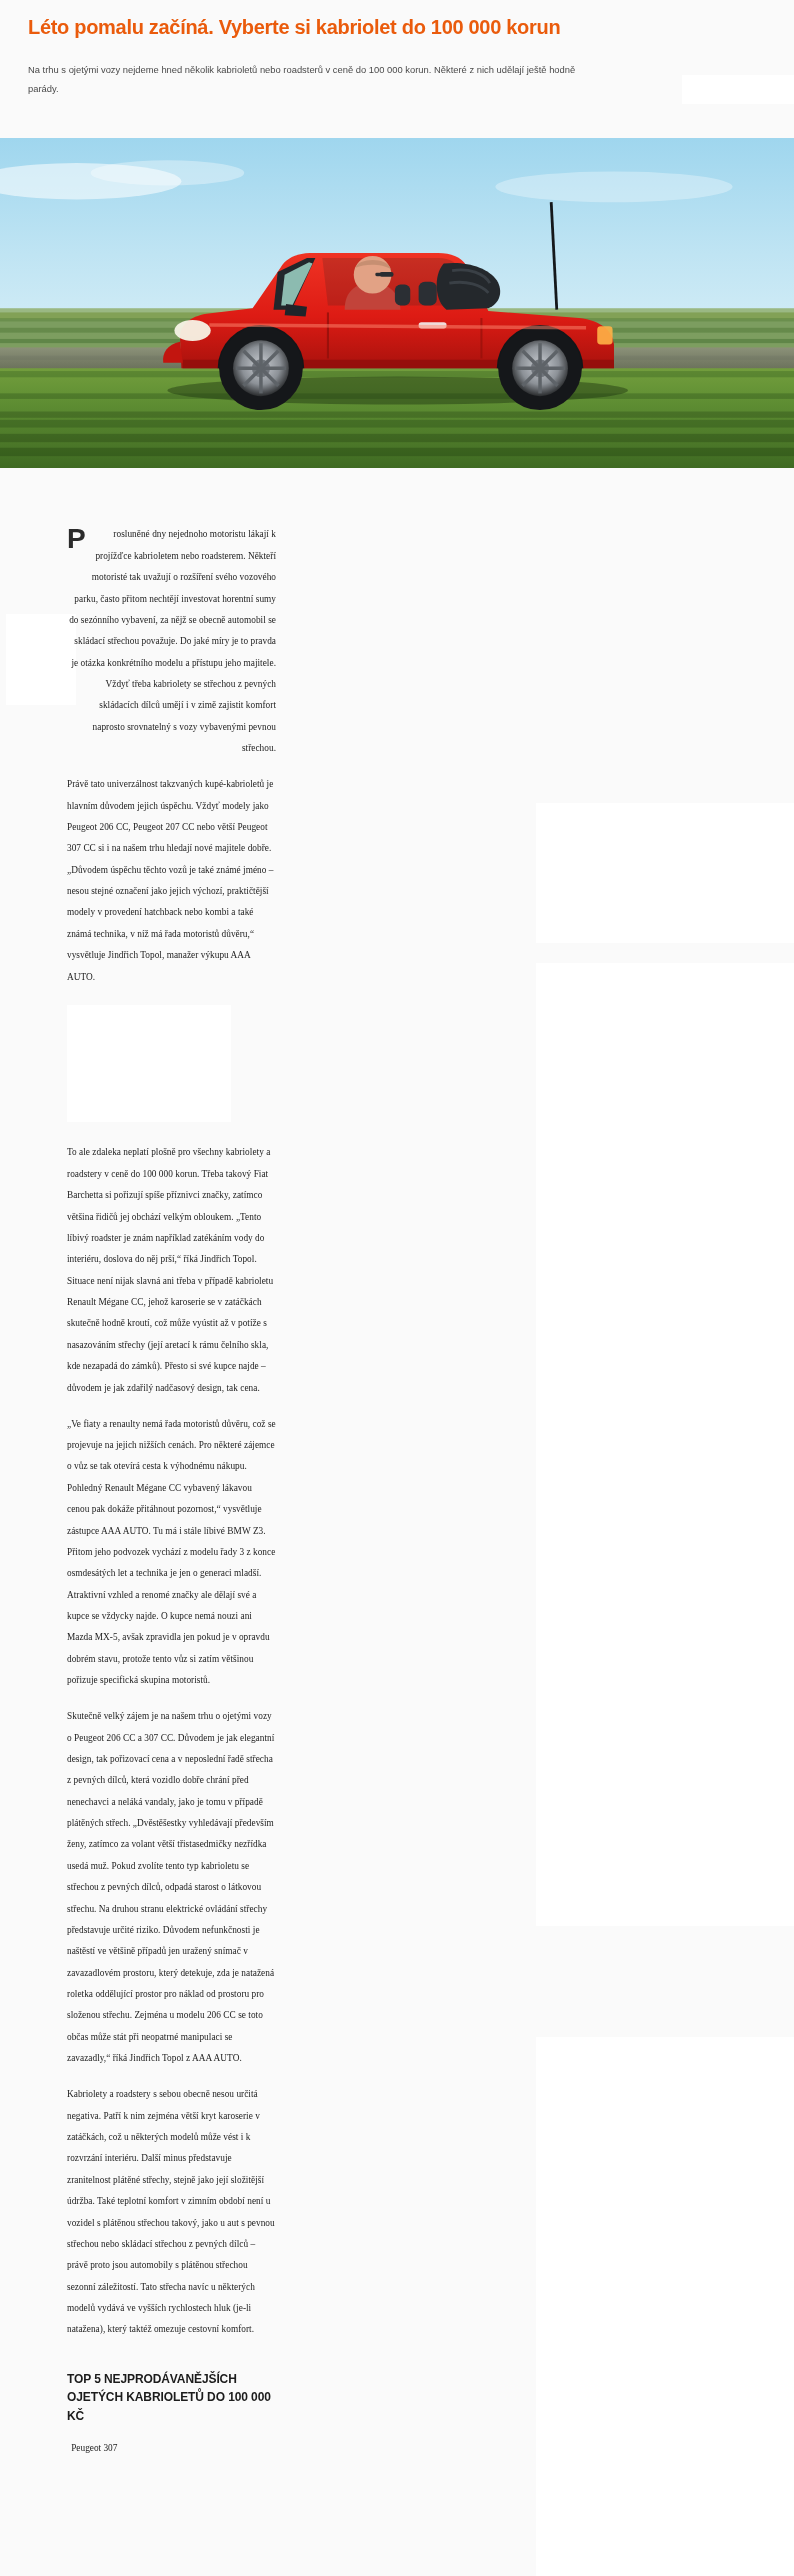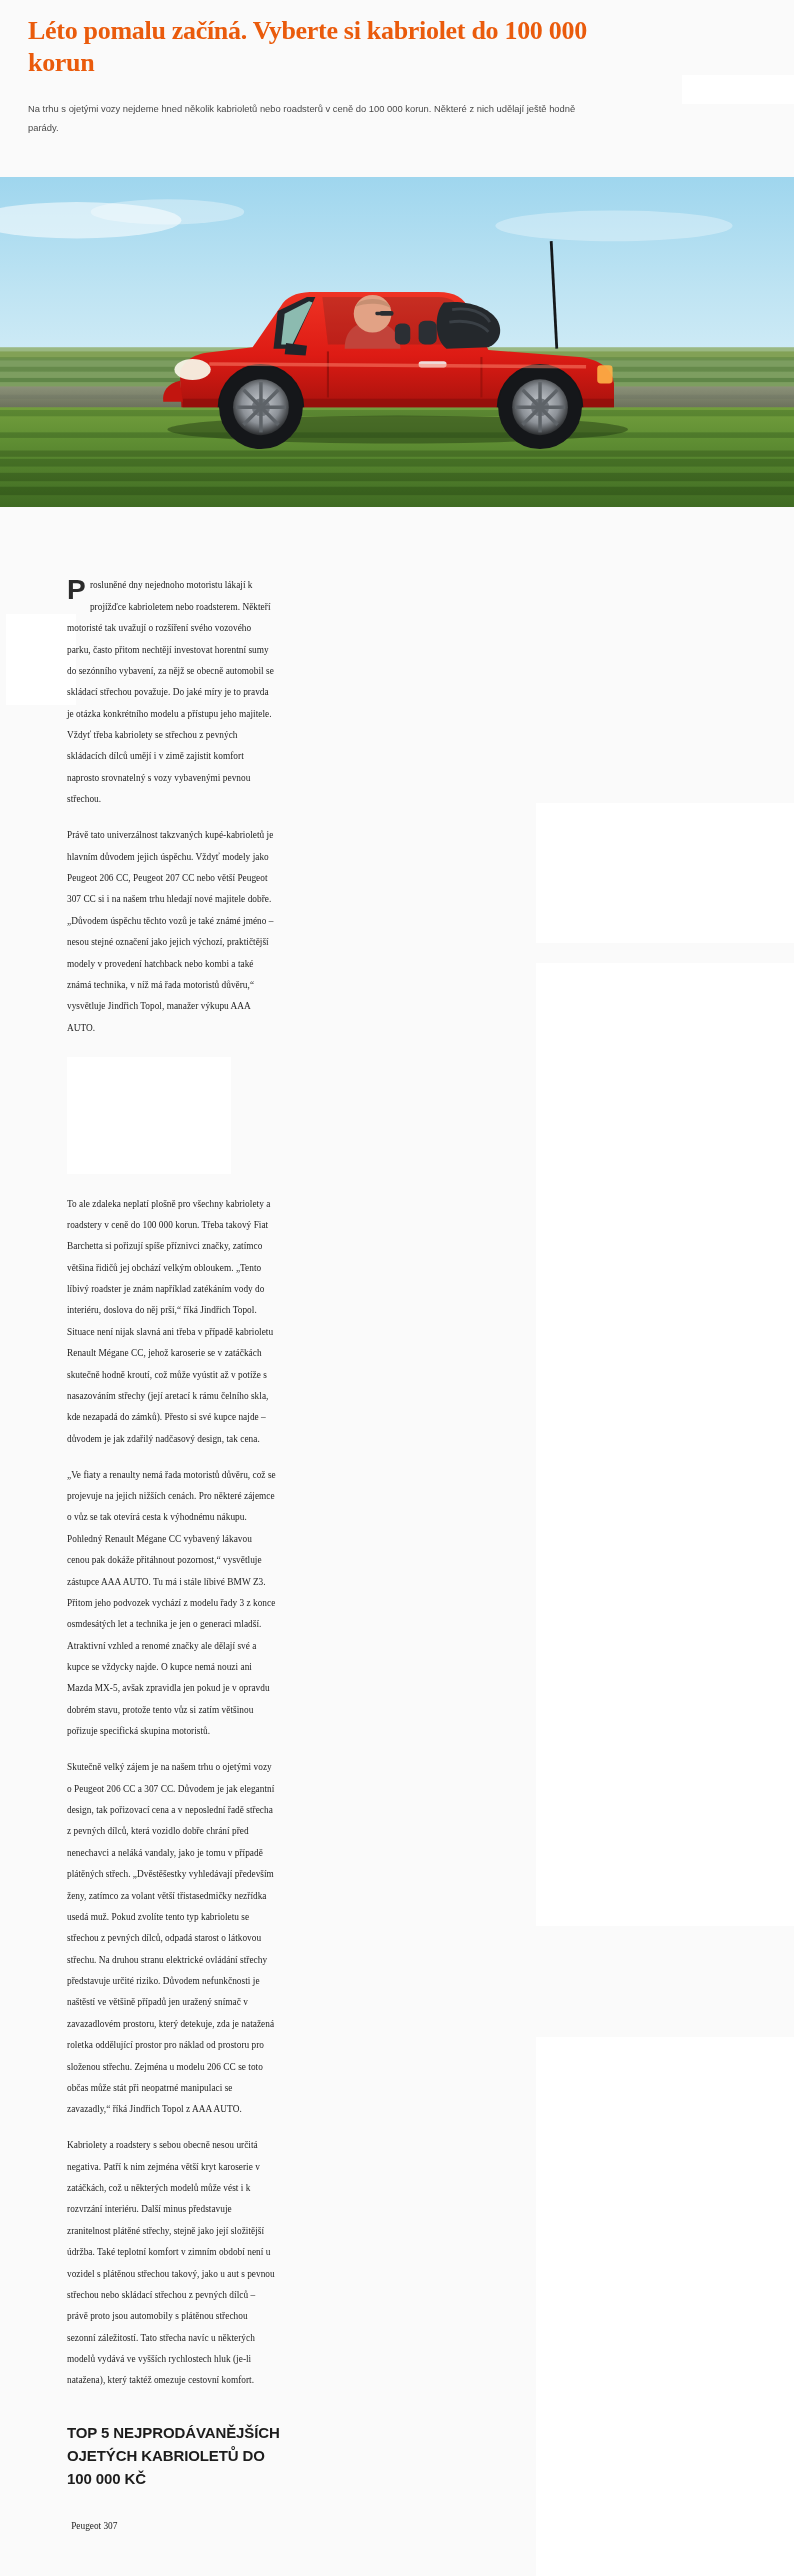--- a/index.html
+++ b/index.html
@@ -22,23 +22,23 @@
     background: #fafafa;
   }
 
   
   .article-header {
     padding: 15.4px 28px 0 28px;
     max-width: 670px;
   }
   .headline {
     color: #ea5b0c;
-    font-family: Liberation Serif, serif;
+    font-family: Liberation Sans, sans-serif;
     font-weight: 700;
-    font-size: 26px;
+    font-size: 20px;
     line-height: 1.22;
     letter-spacing: -0.3px;
     margin: 0 0 21px 0;
     max-width: 572px;
   }
   .perex {
     color: #4a4a4a;
     font-family: "Liberation Sans", sans-serif;
     font-size: 9.4px;
     line-height: 2.0;
@@ -91,21 +91,21 @@
   .body-p {
     font-family: "Liberation Serif", serif;
     color: #222222;
     font-size: 9.3px;
     line-height: 2.30;
     text-align: left;
     margin: 0 0 14.7px 0;
     width: 209px;
     letter-spacing: 0.03px;
   }
-  .body-p.first { margin-top: 16px; }
+  .body-p.first { margin-top: 4px; text-align: right; }
   .body-p.first::first-letter {
     float: left;
     font-family: "Liberation Sans", sans-serif;
     font-weight: 700;
     font-size: 28px;
     line-height: 0.86;
     padding: 2.8px 4.2px 0 0;
     color: #2b2b2b;
   }
 
@@ -127,25 +127,25 @@
   .side-panel-3 { left: 536px; top: 2037px;  width: 258px; height: 539px; }
 
   
   .top5 {
     margin-top: 29px;
     width: 223px;
   }
   .top5-title {
     font-family: "Liberation Sans", sans-serif;
     font-weight: 700;
-    font-size: 15px;
+    font-size: 12px;
     line-height: 1.55;
     color: #1c1c1c;
     letter-spacing: -0.1px;
-    margin: 0 0 30px 0;
+    margin: 0 0 17px 0;
     text-transform: uppercase;
   }
   .top5-list { list-style: none; margin: 0; padding: 0; }
   .top5-list li {
     font-family: "Liberation Serif", serif;
     font-size: 9.3px;
     color: #222222;
     padding: 0 0 26.5px 4.2px;
     line-height: 1.2;
   }

